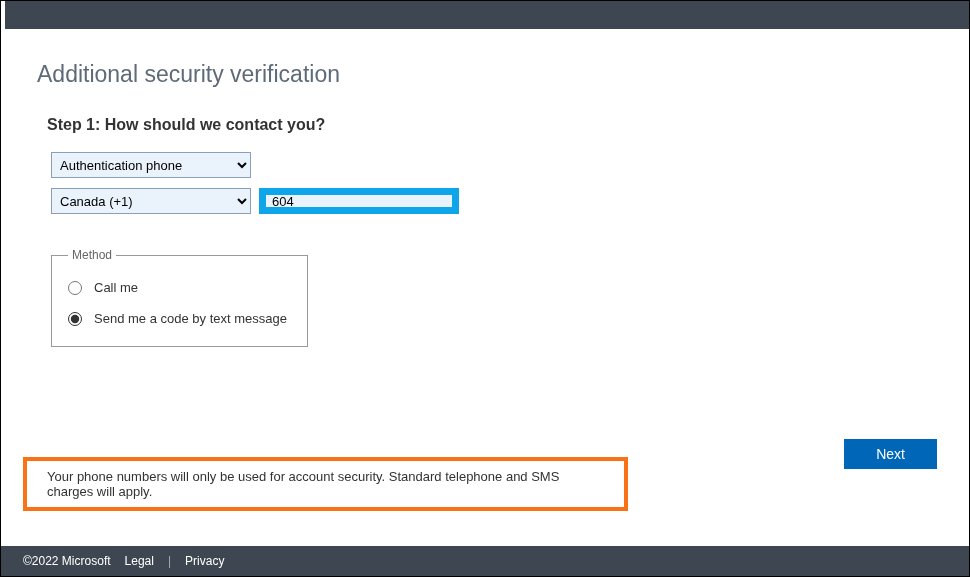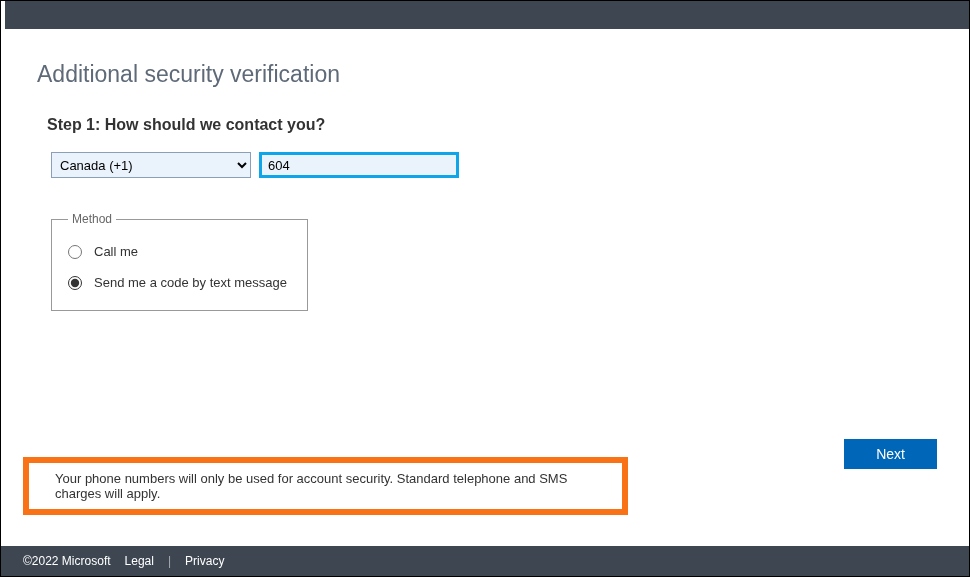--- a/index.html
+++ b/index.html
@@ -56,21 +56,21 @@
       padding: 3px 4px;
       border: 1px solid #8aa0b8;
       background: #eaf2fb;
       height: 26px;
       width: 200px;
     }
     input[type="text"] {
       font-family: inherit;
       font-size: 13px;
       padding: 3px 6px;
-      border: 3px solid #0ea5e9;
+      border: 7px solid #0ea5e9;
       background: #eaf2fb;
       height: 26px;
       width: 200px;
     }
     .method-fieldset {
       margin-left: 14px;
       margin-top: 34px;
       border: 1px solid #999;
       padding: 10px 16px 12px 16px;
       width: 257px;
@@ -104,22 +104,22 @@
       border: none;
       font-size: 14px;
       padding: 7px 32px;
       cursor: pointer;
       font-family: inherit;
     }
     .disclaimer {
       position: absolute;
       left: 22px;
       top: 456px;
-      border: 6px solid #f97316;
-      padding: 8px 26px;
+      border: 4px solid #f97316;
+      padding: 8px 20px;
       font-size: 13px;
       color: #333;
       width: 605px;
     }
     .footer {
       position: absolute;
       bottom: 0;
       left: 0;
       right: 0;
       background: #3d4651;
@@ -142,20 +142,25 @@
 <body>
 
 <div class="top-bar"></div>
 
 <div class="content">
   <h1 class="page-title">Additional security verification</h1>
 
 
   <h2 class="step-heading">Step 1: How should we contact you?</h2>
 
+  <div class="form-row">
+    <select>
+      <option>Authentication phone</option>
+    </select>
+  </div>
 
   <div class="form-row">
     <select>
       <option>Canada (+1)</option>
     </select>
     <input type="text" value="604" style="">
   </div>
 
   <fieldset class="method-fieldset">
     <legend>Method</legend>

